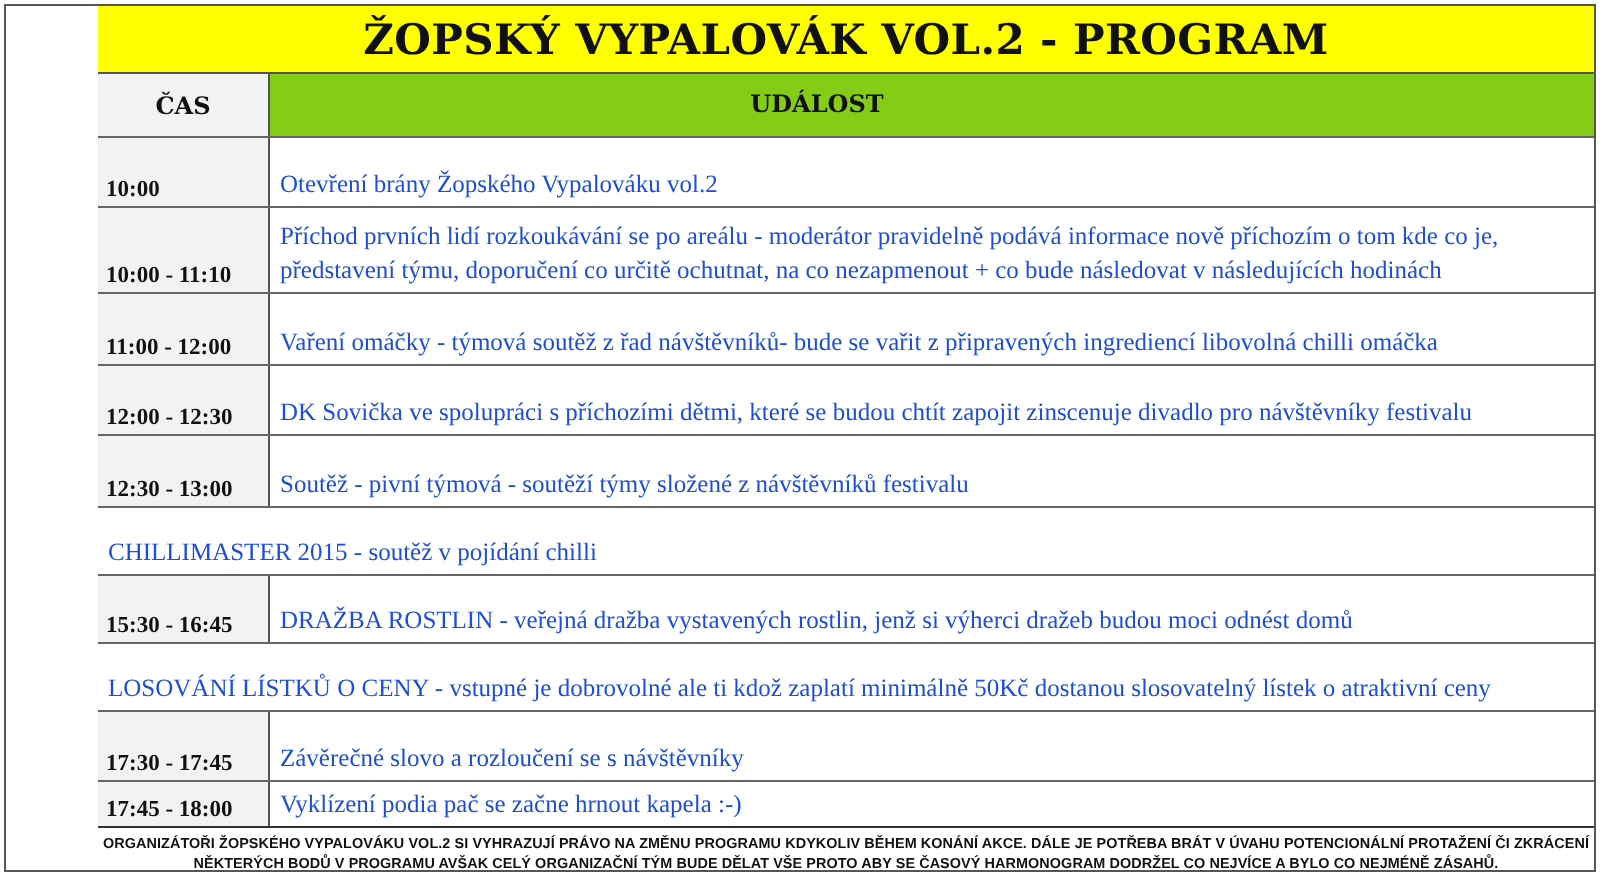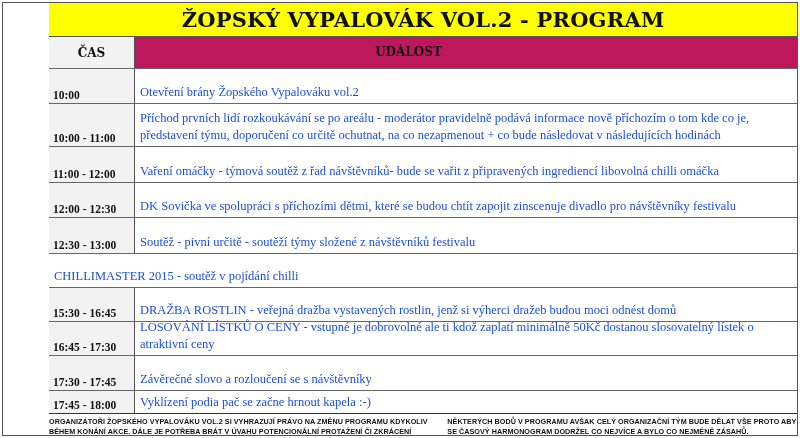--- a/index.html
+++ b/index.html
@@ -27,67 +27,66 @@
     padding: 0 4px 2px 5px;
     font-family: Liberation Serif, serif;
     font-size: 12.5px; color: #1d4ed8; line-height: 17px;
   }
   .header-row { height: 32px; background: #f2f2f2; }
   .header-row .cell-time, .header-row .cell-event {
     align-items: center; padding-bottom: 0;
     font-family: "DejaVu Serif", "Liberation Serif", serif; font-weight: bold; font-size: 12px; color: #111;
   }
   .header-row .cell-time { justify-content: center; padding-left: 0; }
-  .header-row .cell-event { justify-content: center; padding-right: 120px; background: #be185d; }
+  .header-row .cell-event { justify-content: center; padding-right: 120px; background: #84cc16; }
   .footer {
-    height: 25px; display: flex; flex-direction: row; justify-content: center; align-items: center;
+    height: 25px; display: flex; flex-direction: column; justify-content: center; align-items: center;
     font-family: "Liberation Sans", "DejaVu Sans", sans-serif; font-weight: bold;
     font-size: 7.2px; color: #111; line-height: 9.5px; text-transform: uppercase; letter-spacing: 0.05px;
   }
 </style>
 </head>
 <body>
 
 <div class="sheet">
   <div class="title">ŽOPSKÝ VYPALOVÁK VOL.2 - PROGRAM</div>
 
   <div class="row header-row">
     <div class="cell-time">ČAS</div>
     <div class="cell-event">UDÁLOST</div>
   </div>
 
   <div class="row" style="height:35px">
     <div class="cell-time">10:00</div>
     <div class="cell-event">Otevření brány Žopského Vypalováku vol.2</div>
   </div>
   <div class="row" style="height:43px">
-    <div class="cell-time">10:00 - 11:00</div>
+    <div class="cell-time">10:00 - 11:10</div>
     <div class="cell-event">Příchod prvních lidí rozkoukávání se po areálu - moderátor pravidelně podává informace nově příchozím o tom kde co je, představení týmu,  doporučení co určitě ochutnat, na co nezapmenout + co bude následovat v následujících hodinách</div>
   </div>
   <div class="row" style="height:36px">
     <div class="cell-time">11:00 - 12:00</div>
     <div class="cell-event">Vaření omáčky - týmová soutěž  z řad návštěvníků- bude se vařit z připravených ingrediencí libovolná chilli omáčka</div>
   </div>
   <div class="row" style="height:35px">
     <div class="cell-time">12:00 - 12:30</div>
     <div class="cell-event">DK Sovička ve spolupráci s příchozími dětmi, které se budou chtít zapojit zinscenuje divadlo pro návštěvníky festivalu</div>
   </div>
   <div class="row" style="height:36px">
     <div class="cell-time">12:30 - 13:00</div>
-    <div class="cell-event">Soutěž - pivní určitě - soutěží týmy složené z návštěvníků festivalu</div>
+    <div class="cell-event">Soutěž - pivní týmová - soutěží týmy složené z návštěvníků festivalu</div>
   </div>
   <div class="row" style="height:34px">
     <div class="cell-event">CHILLIMASTER 2015 - soutěž v pojídání chilli</div>
   </div>
   <div class="row" style="height:34px">
     <div class="cell-time">15:30 - 16:45</div>
     <div class="cell-event">DRAŽBA ROSTLIN - veřejná dražba vystavených rostlin, jenž si výherci dražeb budou moci odnést domů</div>
   </div>
   <div class="row" style="height:34px">
-    <div class="cell-time">16:45 - 17:30</div>
     <div class="cell-event">LOSOVÁNÍ LÍSTKŮ O CENY - vstupné je dobrovolné ale ti kdož zaplatí minimálně 50Kč dostanou slosovatelný lístek o atraktivní ceny</div>
   </div>
   <div class="row" style="height:35px">
     <div class="cell-time">17:30 - 17:45</div>
     <div class="cell-event">Závěrečné slovo a rozloučení se s návštěvníky</div>
   </div>
   <div class="row" style="height:23px; border-bottom:1px solid #333">
     <div class="cell-time">17:45 - 18:00</div>
     <div class="cell-event">Vyklízení podia pač se začne hrnout kapela :-)</div>
   </div>

